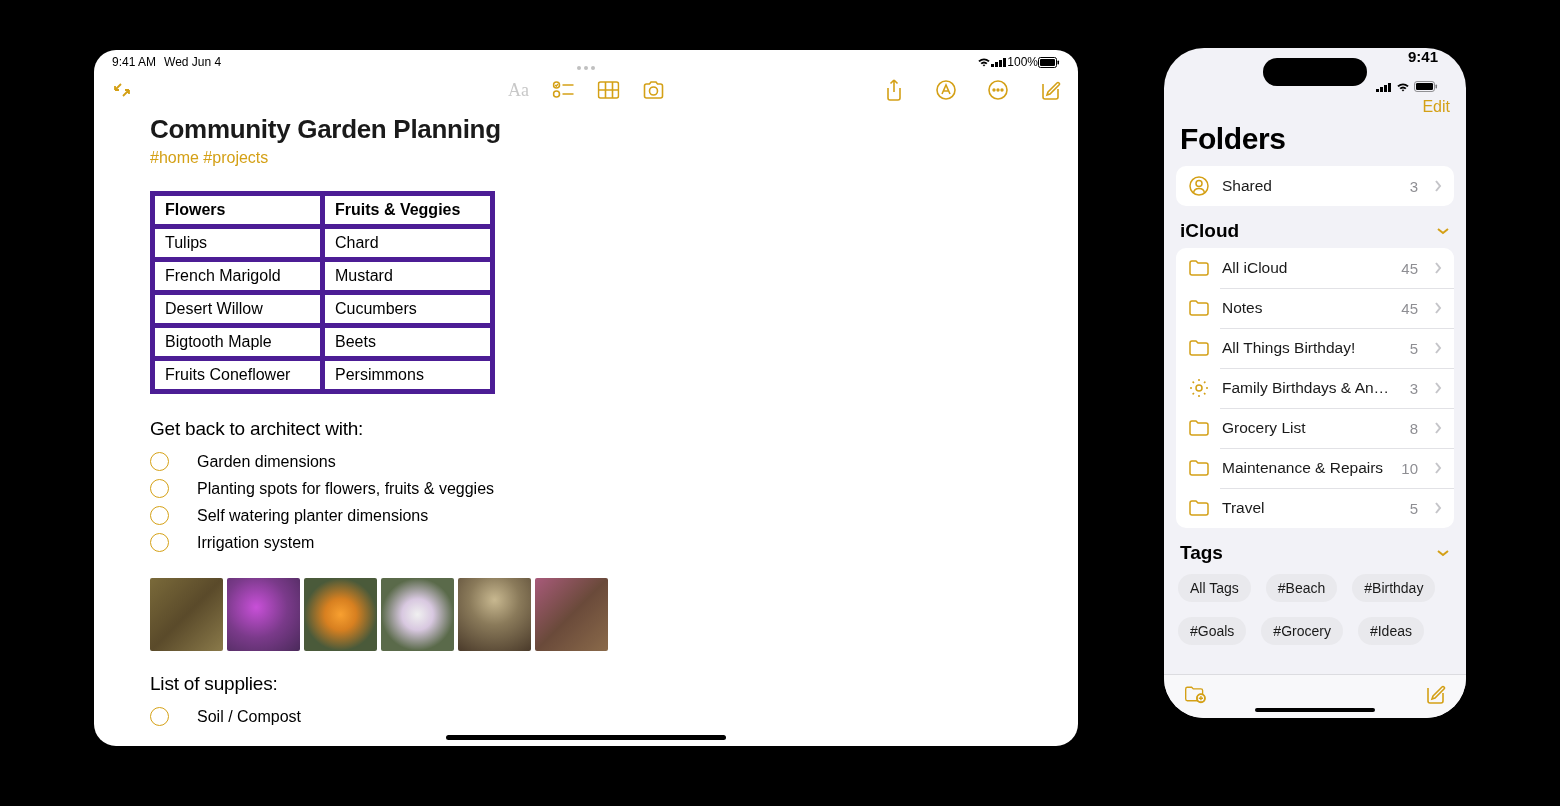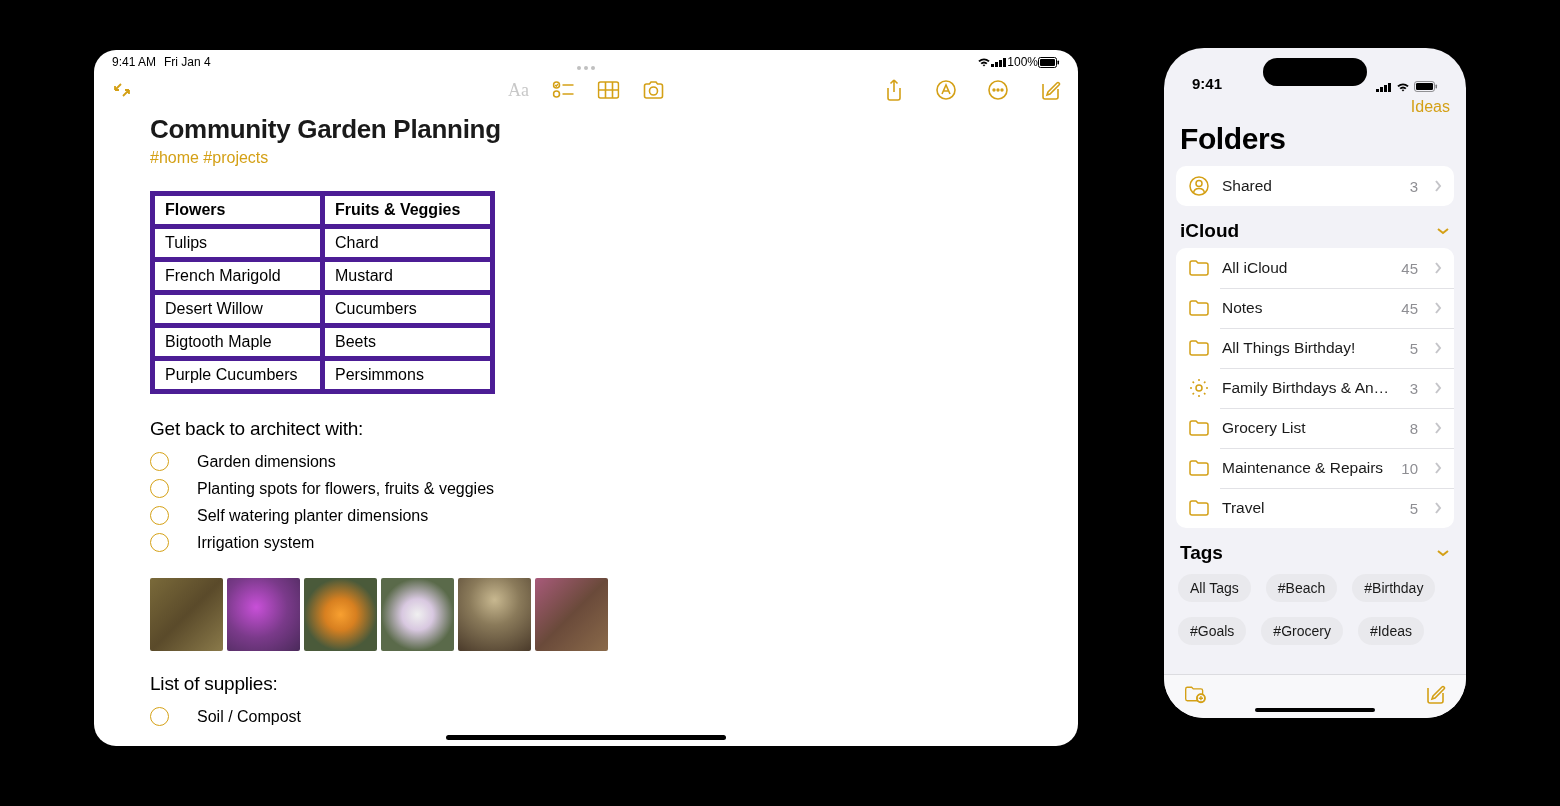--- a/index.html
+++ b/index.html
@@ -93,21 +93,21 @@
 }
 .iphone-screen {
   width: 100%;
   height: 100%;
   background: #f2f2f7;
   border-radius: 40px;
   overflow: hidden;
   position: relative;
 }
 .dynamic-island { position: absolute; top: 10px; left: 50%; transform: translateX(-50%); width: 104px; height: 28px; background: #000; border-radius: 16px; z-index: 10; }
-.iphone-statusbar { height: 48px; display: flex; justify-content: space-between; align-items: flex-end; padding: 0 28px 4px; font-size: 15px; font-weight: 600; }
+.iphone-statusbar { height: 48px; display: flex; justify-content: space-between; align-items: flex-end; padding: 0 28px 4px; font-size: 15px; font-weight: 600; flex-direction: column; }
 .iphone-statusbar .right { display: flex; gap: 4px; align-items: center; }
 .edit-row { display: flex; justify-content: flex-end; padding: 2px 16px 6px; }
 .edit-btn { color: #d4a016; font-size: 16px; }
 .folders-title { font-size: 30px; font-weight: 700; padding: 0 16px 10px; letter-spacing: -0.4px; }
 .card { background: #fff; margin: 0 12px; border-radius: 10px; }
 .list-row { display: flex; align-items: center; padding: 9px 12px; gap: 12px; font-size: 15.5px; cursor: pointer; position: relative; }
 .list-row + .list-row::before { content: ""; position: absolute; top: 0; left: 44px; right: 0; height: 0.5px; background: #e2e2e6; }
 .row-icon { width: 22px; height: 22px; color: #d4a016; display: flex; align-items: center; justify-content: center; flex-shrink: 0; }
 .row-label { flex: 1; color: #1a1a1a; white-space: nowrap; overflow: hidden; text-overflow: ellipsis; }
 .row-count { color: #8e8e93; font-size: 15px; }
@@ -122,21 +122,21 @@
 svg { display: block; }
 </style>
 </head>
 <body>
 
 <div class="ipad-frame">
   <div class="ipad-screen">
     <div class="ipad-statusbar">
       <div class="left">
         <span>9:41 AM</span>
-        <span>Fri Jan 4</span>
+        <span>Wed Jun 4</span>
       </div>
       <div class="right">
         <span>
             <svg width="14" height="10" viewBox="0 0 14 10">
               <path d="M7 9.5 L8.4 8 Q7 7 5.6 8 Z M3.5 6 Q7 3 10.5 6 L9.2 7.3 Q7 5.5 4.8 7.3 Z M1.3 3.8 Q7 -1 12.7 3.8 L11.4 5.1 Q7 1.2 2.6 5.1 Z" fill="currentColor"></path>
             </svg>
           </span>
         <span>
             <svg width="16" height="10" viewBox="0 0 16 10">
               <rect x="0" y="7" width="3" height="3" fill="currentColor"></rect>
@@ -244,21 +244,21 @@
             </tr>
         <tr>
               <td>Desert Willow</td>
               <td>Cucumbers</td>
             </tr>
         <tr>
               <td>Bigtooth Maple</td>
               <td>Beets</td>
             </tr>
         <tr>
-              <td>Purple Cucumbers</td>
+              <td>Fruits Coneflower</td>
               <td>Persimmons</td>
             </tr>
       </tbody>
         </table>
       <div class="sub-head">Get back to architect with:</div>
       <ul class="checklist">
         <li>
             <span class="check-circle"></span>
             <span>Garden dimensions</span>
           </li>
@@ -317,21 +317,21 @@
         <span>
             <svg width="24" height="11" viewBox="0 0 24 11">
               <rect x="0.5" y="0.5" width="20" height="10" rx="2.5" fill="none" stroke="currentColor" opacity="0.4"></rect>
               <rect x="2" y="2" width="17" height="7" rx="1.3" fill="currentColor"></rect>
               <rect x="21.5" y="3.5" width="1.5" height="4" rx="0.7" fill="currentColor" opacity="0.5"></rect>
             </svg>
           </span>
       </div>
     </div>
     <div class="edit-row">
-      <span class="edit-btn">Ideas</span>
+      <span class="edit-btn">Edit</span>
     </div>
     <h1 class="folders-title">Folders</h1>
 
     <div class="card">
       <div class="list-row">
         <span class="row-icon">
             <svg width="22" height="22" viewBox="0 0 22 22" fill="none" stroke="currentColor" stroke-width="1.5">
               <circle cx="11" cy="11" r="9"></circle>
               <circle cx="11" cy="8.5" r="3"></circle>
               <path d="M5.5 18 Q6 13.5 11 13.5 Q16 13.5 16.5 18"></path>

